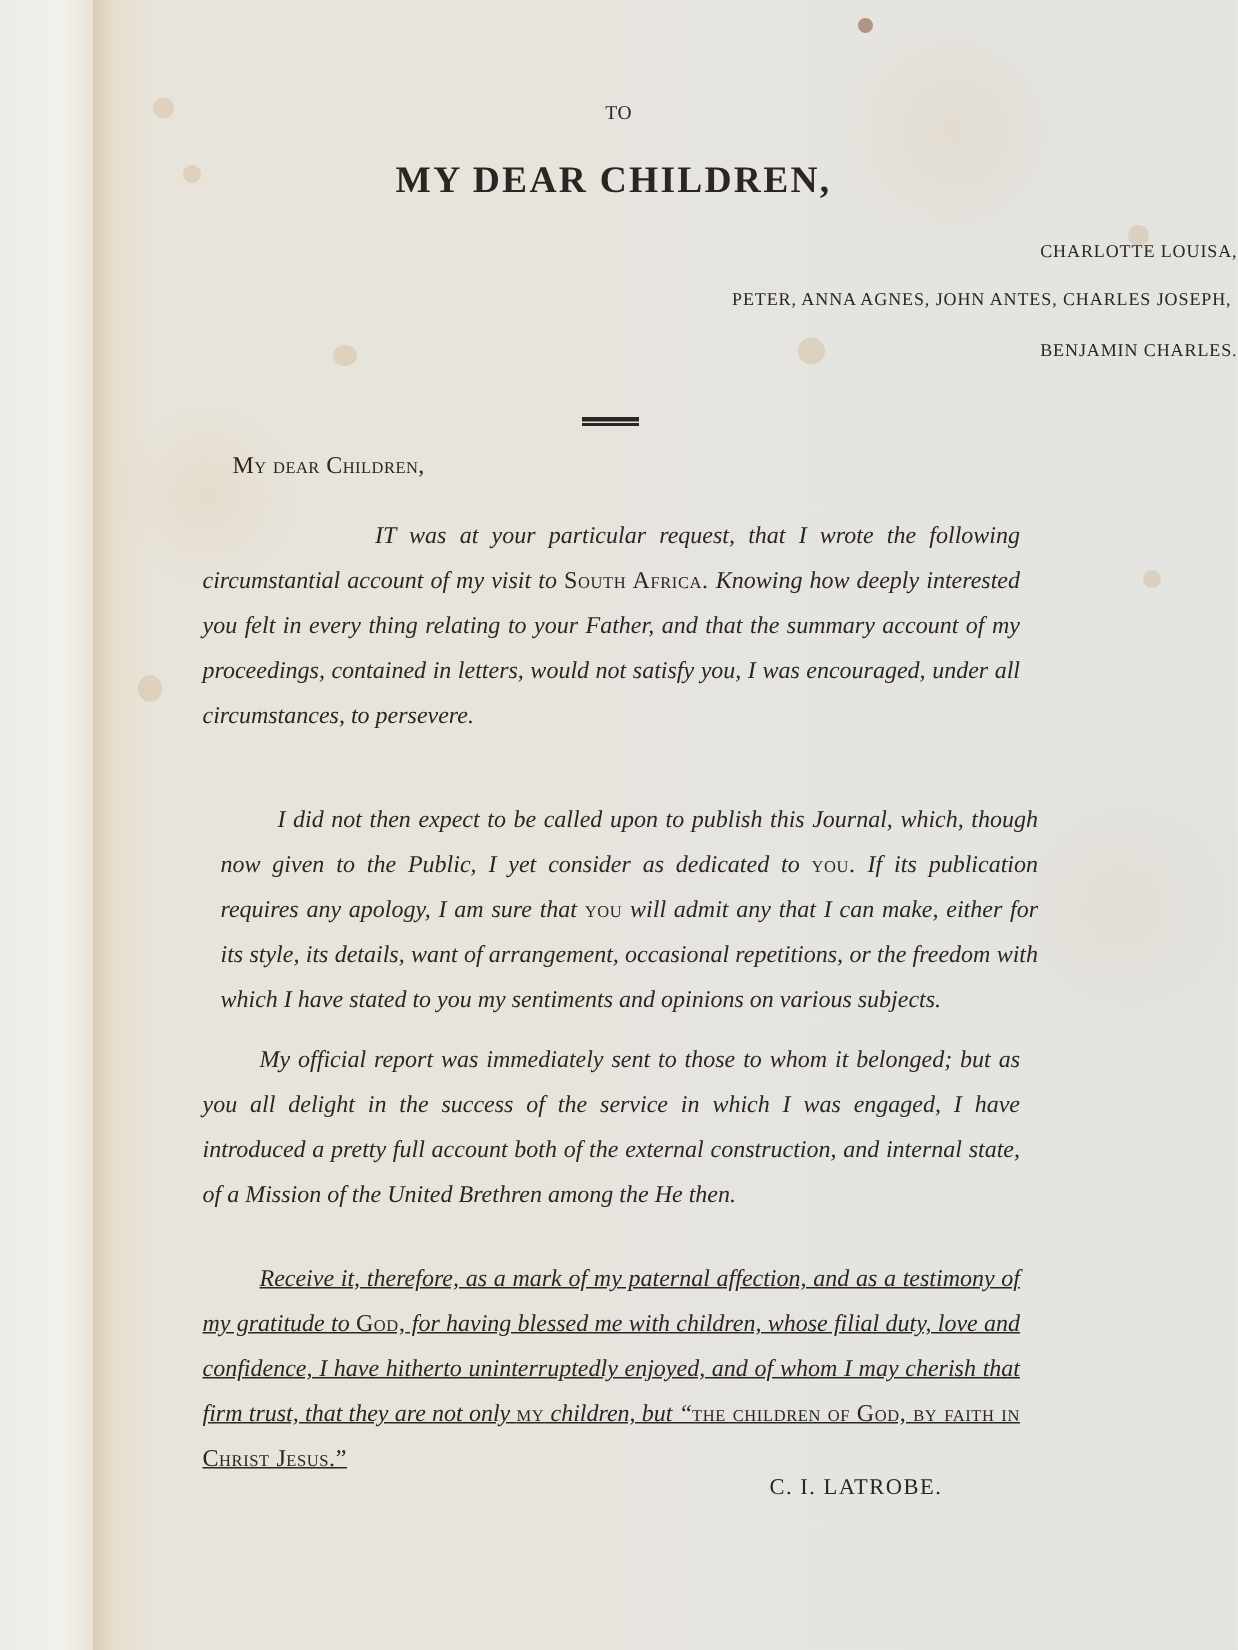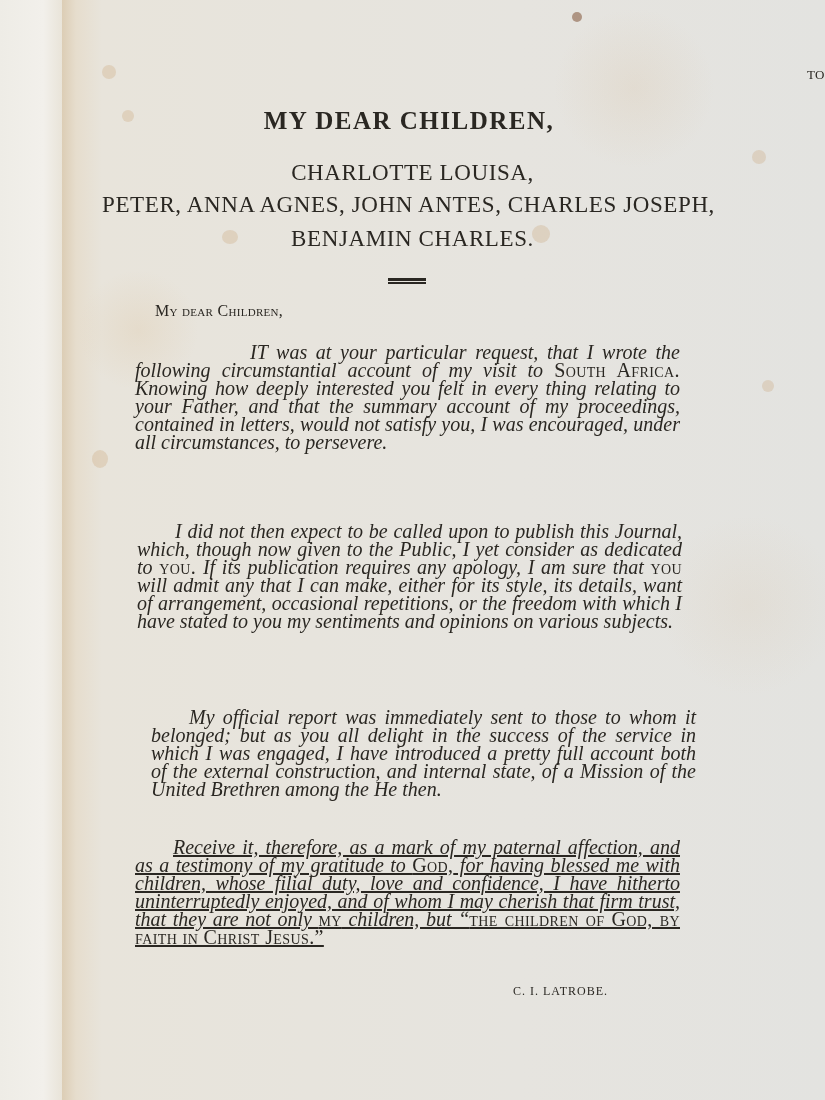--- a/index.html
+++ b/index.html
@@ -16,35 +16,35 @@
     .page {
       position: absolute; left: 62px; top: 0; width: 763px; height: 1100px;
       background:
         radial-gradient(circle at 10% 30%, rgba(215,180,130,0.18) 0, rgba(215,180,130,0) 60px),
         radial-gradient(circle at 75% 8%, rgba(210,175,130,0.15) 0, rgba(210,175,130,0) 80px),
         radial-gradient(circle at 90% 55%, rgba(210,180,140,0.12) 0, rgba(210,180,140,0) 90px),
         linear-gradient(90deg, #dccdb5 0px, #e6ddcd 14px, #e8e4db 40px, #e6e4df 60%, #e3e3e0 100%);
     }
     .spot { position:absolute; border-radius:50%; background: rgba(195,150,100,0.25); }
     .content { position: absolute; left: 0; top: 0; width: 825px; }
-    .to { position:absolute; top:67px; left:0; width:825px; text-align:right; font-size:13px; letter-spacing:0.5px; }
+    .to { position:absolute; top:67px; left:0; width:825px; text-align:center; font-size:13px; letter-spacing:0.5px; }
     .title { position:absolute; top:107px; left:0; width:818px; text-align:center; font-size:25px; font-weight:bold; letter-spacing:1.5px; }
-    .names { position:absolute; left:0; width:825px; text-align:center; font-size:23px; letter-spacing:0.6px; }
+    .names { position:absolute; left:0; width:825px; text-align:right; font-size:12px; letter-spacing:0.6px; }
     .names.l1 { top:160px; }
     .names.l2 { top:192px; left:-4px; }
     .names.l3 { top:226px; }
     .rule { position:absolute; top:278px; left:388px; width:38px; height:6px; border-top:3px solid #2a2722; border-bottom:2px solid #2a2722; box-sizing:border-box; }
     .salutation { position:absolute; top:302px; left:155px; font-size:16px; font-variant: small-caps; letter-spacing:0.3px; }
-    .para { position:absolute; left:135px; width:545px; font-style:italic; font-size:20px; line-height:18px; text-align:justify; text-align-last:left; }
+    .para { position:absolute; left:135px; width:545px; font-style:italic; font-size:16px; line-height:30px; text-align:justify; text-align-last:left; }
     .p1 { top:343px; }
     .p2 { top:520px; }
     .p3 { top:692px; }
     .p4 { top:838px;text-decoration:underline; }
     .sc { font-style: normal; font-variant: small-caps; letter-spacing:0.4px; }
-    .signature { position:absolute; top:984px; left:513px; font-size:12px; letter-spacing:1px; }
+    .signature { position:absolute; top:984px; left:513px; font-size:15px; letter-spacing:1px; }
   </style>
 </head>
 <body>
 
 <div class="left-page"></div>
 <div class="page">
   <div class="spot" style="left:510px;top:12px;width:10px;height:10px;background:rgba(120,70,40,0.5)"></div>
   <div class="spot" style="left:40px;top:65px;width:14px;height:14px"></div>
   <div class="spot" style="left:60px;top:110px;width:12px;height:12px"></div>
   <div class="spot" style="left:470px;top:225px;width:18px;height:18px"></div>
@@ -61,25 +61,25 @@
   <div class="names l2">PETER, ANNA AGNES, JOHN ANTES, CHARLES JOSEPH,</div>
   <div class="names l3">BENJAMIN CHARLES.</div>
   <div class="rule"></div>
 
   <div class="salutation">My dear Children,</div>
 
   <p class="para p1" style="margin:0;text-indent:115px;">
     <span>IT was at your particular request, that I wrote the following circumstantial account of my visit to </span><span class="sc">South Africa.</span><span> Knowing how deeply interested you felt in every thing relating to your Father, and that the summary account of my proceedings, contained in letters, would not satisfy you, I was encouraged, under all circumstances, to persevere.</span>
   </p>
 
-  <p class="para p2" style="margin:2px;text-indent:38px;">
+  <p class="para p2" style="margin:12px;text-indent:38px;">
     <span>I did not then expect to be called upon to publish this Journal, which, though now given to the Public, I yet consider as dedicated to </span><span class="sc">you.</span><span> If its publication requires any apology, I am sure that </span><span class="sc">you</span><span> will admit any that I can make, either for its style, its details, want of arrangement, occasional repetitions, or the freedom with which I have stated to you my sentiments and opinions on various subjects.</span>
   </p>
 
-  <p class="para p3" style="margin:16px;text-indent:38px;">
+  <p class="para p3" style="margin:0;text-indent:38px;">
     <span>My official report was immediately sent to those to whom it belonged; but as you all delight in the success of the service in which I was engaged, I have introduced a pretty full account both of the external construction, and internal state, of a Mission of the United Brethren among the He then.</span>
   </p>
 
   <p class="para p4" style="margin:0;text-indent:38px;">
     <span>Receive it, therefore, as a mark of my paternal affection, and as a testimony of my gratitude to </span><span class="sc">God,</span><span> for having blessed me with children, whose filial duty, love and confidence, I have hitherto uninterruptedly enjoyed, and of whom I may cherish that firm trust, that they are not only </span><span class="sc">my</span><span> children, but “</span><span class="sc">the children of God, by faith in Christ Jesus.”</span>
   </p>
 
   <div class="signature">C. I. LATROBE.</div>
 </div>
 

